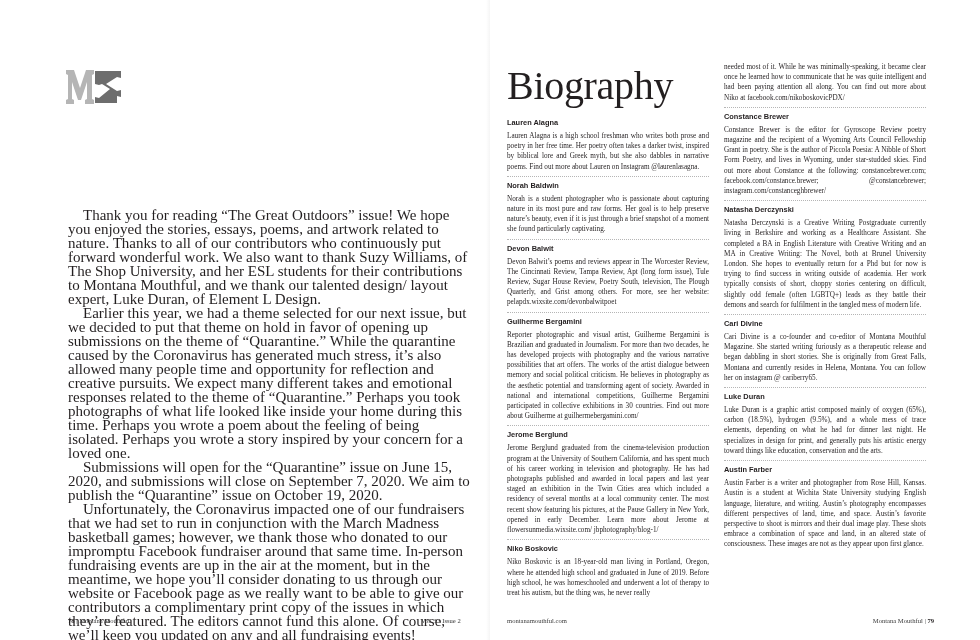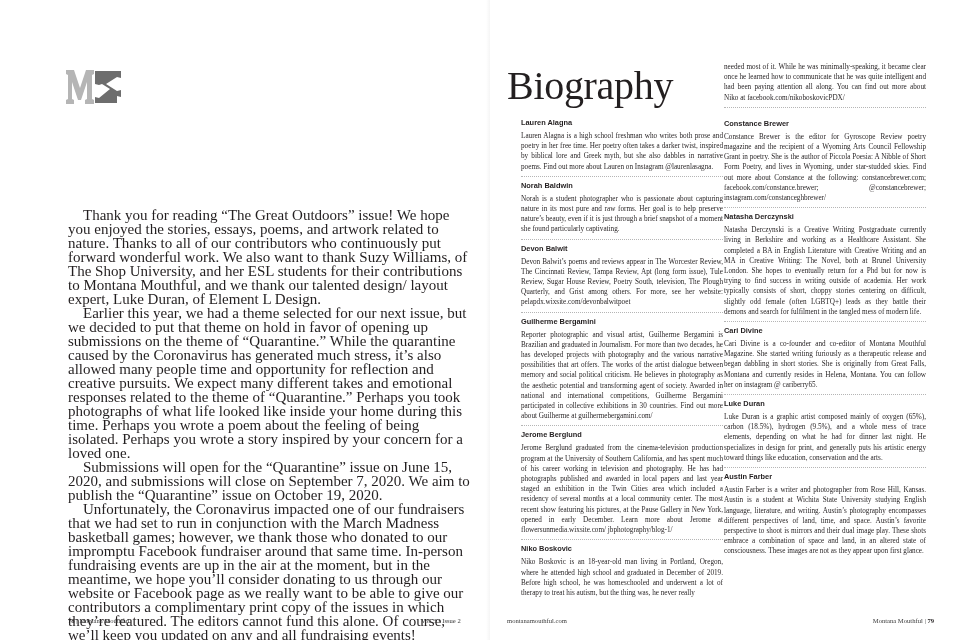--- a/index.html
+++ b/index.html
@@ -25,27 +25,27 @@
   .footer { position: absolute; top: 617px; font-size: 6.6px; color: #3a3a3a; white-space: nowrap; }
   .footer b { font-weight: bold; color: #231f20; }
   .footer-left-page { left: 68px; }
   .footer-left-issue { left: 421px; }
   .footer-right-site { left: 507px; }
   .footer-right-page { right: 46px; }
 
   
   .bio-title { position: absolute; left: 507px; top: 64px; font-size: 40px; line-height: 44px; font-weight: normal; letter-spacing: -0.3px; color: #231f20; }
   .bio-col { position: absolute; width: 202px; font-size: 7.2px; line-height: 10.2px; color: #231f20; text-align: justify; hyphens: auto; }
-  .bio-col-1 { left: 521px; top: 118px; }
+  .bio-col-1 { left: 507px; top: 118px; }
   .bio-col-2 { left: 724px; top: 62px; }
   .bio-entry { padding-bottom: 4px; border-bottom: 1px dotted #b5b5b5; margin-bottom: 4px; }
   .bio-entry.last { border-bottom: none; }
   .bio-name { font-family: "Liberation Sans", "DejaVu Sans", sans-serif; font-weight: bold; font-size: 7.4px; line-height: 10px; margin-bottom: 3px; color: #231f20; }
   .bio-text { font-size: 7.2px; line-height: 10.2px; }
-  .bio-cont { padding-bottom: 4px; border-bottom: 1px dotted #b5b5b5; margin-bottom: 11px; }
+  .bio-cont { padding-bottom: 4px; border-bottom: 1px dotted #b5b5b5; margin-bottom: 4px; }
 </style>
 </head>
 <body>
 
 <div class="spread">
 
   <div class="page-left">
     <div class="logo">
       <svg viewBox="0 0 60 40" xmlns="http://www.w3.org/2000/svg">
 
@@ -94,21 +94,21 @@
     <div class="bio-entry">
       <div class="bio-name">Guilherme Bergamini</div>
       <div class="bio-text">Reporter photographic and visual artist, Guilherme Bergamini is Brazilian and graduated in Journalism. For more than two decades, he has developed projects with photography and the various narrative possibilities that art offers. The works of the artist dialogue between memory and social political criticism. He believes in photography as the aesthetic potential and transforming agent of society. Awarded in national and international competitions, Guilherme Bergamini participated in collective exhibitions in 30 countries. Find out more about Guilherme at guilhermebergamini.com/</div>
     </div>
     <div class="bio-entry">
       <div class="bio-name">Jerome Berglund</div>
       <div class="bio-text">Jerome Berglund graduated from the cinema-television production program at the University of Southern California, and has spent much of his career working in television and photography. He has had photographs published and awarded in local papers and last year staged an exhibition in the Twin Cities area which included a residency of several months at a local community center. The most recent show featuring his pictures, at the Pause Gallery in New York, opened in early December. Learn more about Jerome at flowersunmedia.wixsite.com/ jbphotography/blog-1/</div>
     </div>
     <div class="bio-entry last">
       <div class="bio-name">Niko Boskovic</div>
-      <div class="bio-text">Niko Boskovic is an 18-year-old man living in Portland, Oregon, where he attended high school and graduated in December of 2019. Before high school, he was homeschooled and underwent a lot of therapy to treat his autism, but the thing was, he never really</div>
+      <div class="bio-text">Niko Boskovic is an 18-year-old man living in Portland, Oregon, where he attended high school and graduated in June of 2019. Before high school, he was homeschooled and underwent a lot of therapy to treat his autism, but the thing was, he never really</div>
     </div>
   </div>
 
   <div class="bio-col bio-col-2">
     <div class="bio-text bio-cont">needed most of it. While he was minimally-speaking, it became clear once he learned how to communicate that he was quite intelligent and had been paying attention all along. You can find out more about Niko at facebook.com/nikoboskovicPDX/</div>
     <div class="bio-entry">
       <div class="bio-name">Constance Brewer</div>
       <div class="bio-text">Constance Brewer is the editor for Gyroscope Review poetry magazine and the recipient of a Wyoming Arts Council Fellowship Grant in poetry. She is the author of Piccola Poesia: A Nibble of Short Form Poetry, and lives in Wyoming, under star-studded skies. Find out more about Constance at the following: constancebrewer.com; facebook.com/constance.brewer; @constancebrewer; instagram.com/constanceghbrewer/</div>
     </div>
     <div class="bio-entry">

